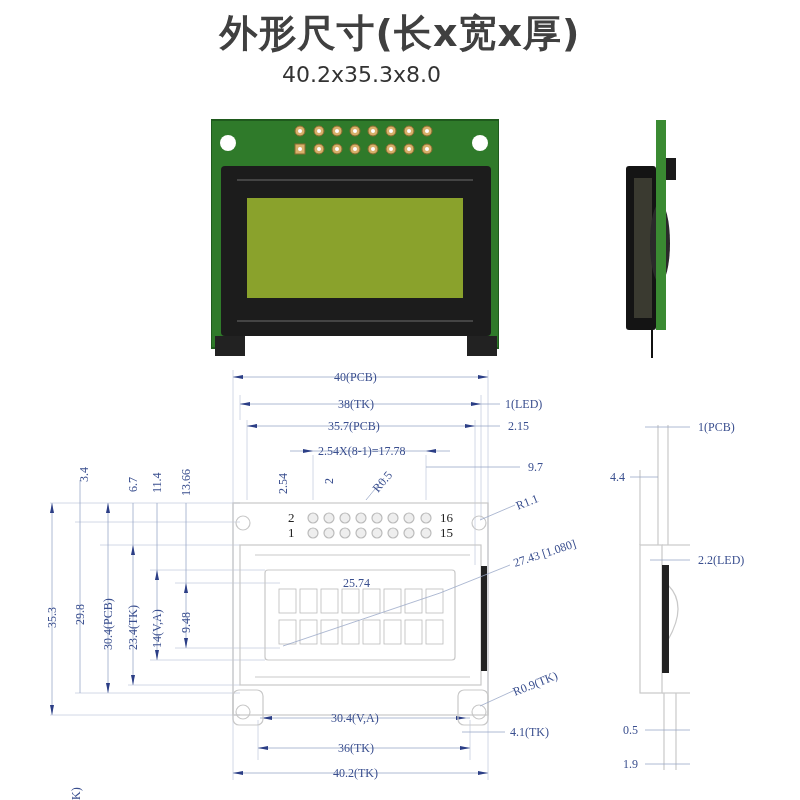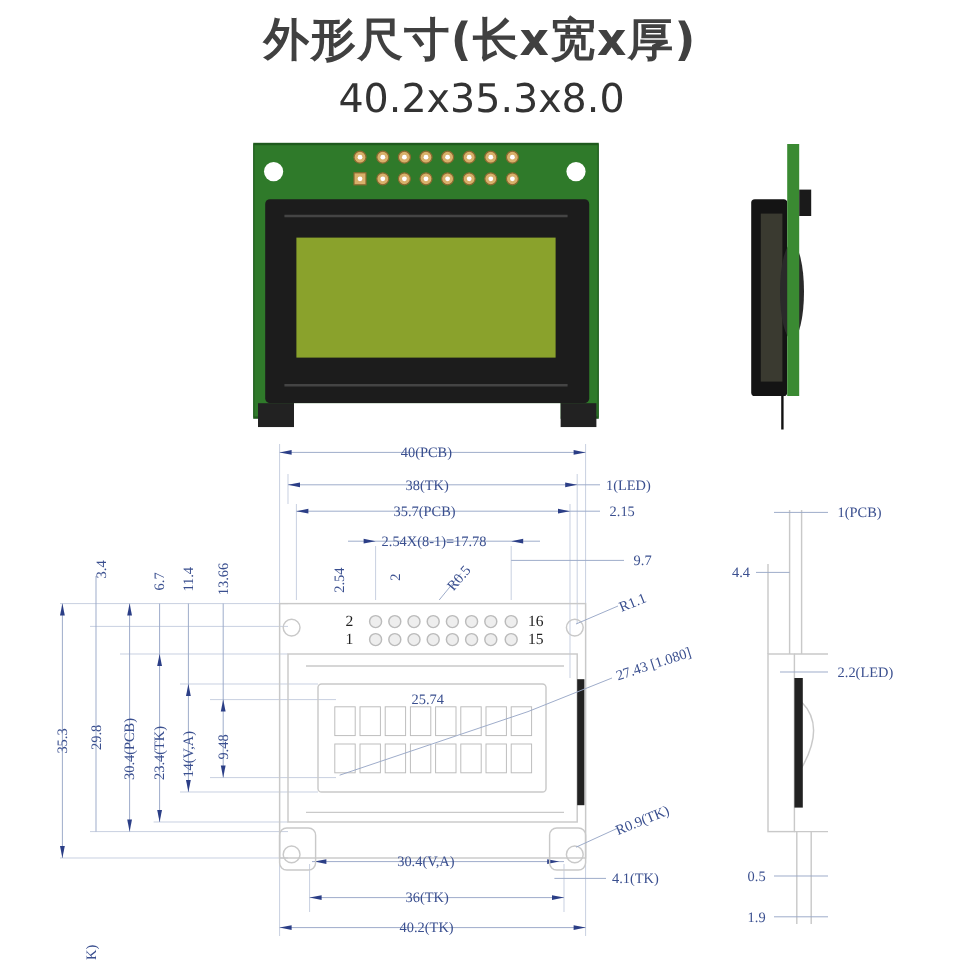--- a/index.html
+++ b/index.html
@@ -1,18 +1,18 @@
 <!DOCTYPE html>
 <html><head>
 <meta charset="utf-8">
 <style>
   html, body { margin:0; padding:0; background:#ffffff; }
   body { width:800px; height:800px; position:relative; overflow:hidden; font-family:"DejaVu Sans", sans-serif; }
   .title { position:absolute; left:0; width:800px; top:8px; text-align:center; font-size:38px; font-weight:bold; color:#404040; letter-spacing:1px; font-family:"DejaVu Sans", sans-serif; }
-  .subtitle { position:absolute; left:282px; top:62px; font-size:33px; color:#333; font-family:"DejaVu Sans", sans-serif; }
+  .subtitle { position:absolute; left:282px; top:62px; font-size:22px; color:#333; font-family:"DejaVu Sans", sans-serif; }
   .photo { position:absolute; }
   .drawing { position:absolute; left:0; top:355px; width:800px; height:445px; }
   .dim { font-family:"Liberation Serif", serif; fill:#3a4f8f; font-size:12px; }
   .dline { stroke:#9aa8c8; stroke-width:0.8; fill:none; }
   .ext { stroke:#c6cee0; stroke-width:0.8; fill:none; }
   .outline { stroke:#c9c9c9; stroke-width:1.2; fill:none; }
   .arrow { fill:#2b3e86; }
   .blk { font-family:"Liberation Serif", serif; fill:#222; font-size:13px; }
 </style>
 </head>

